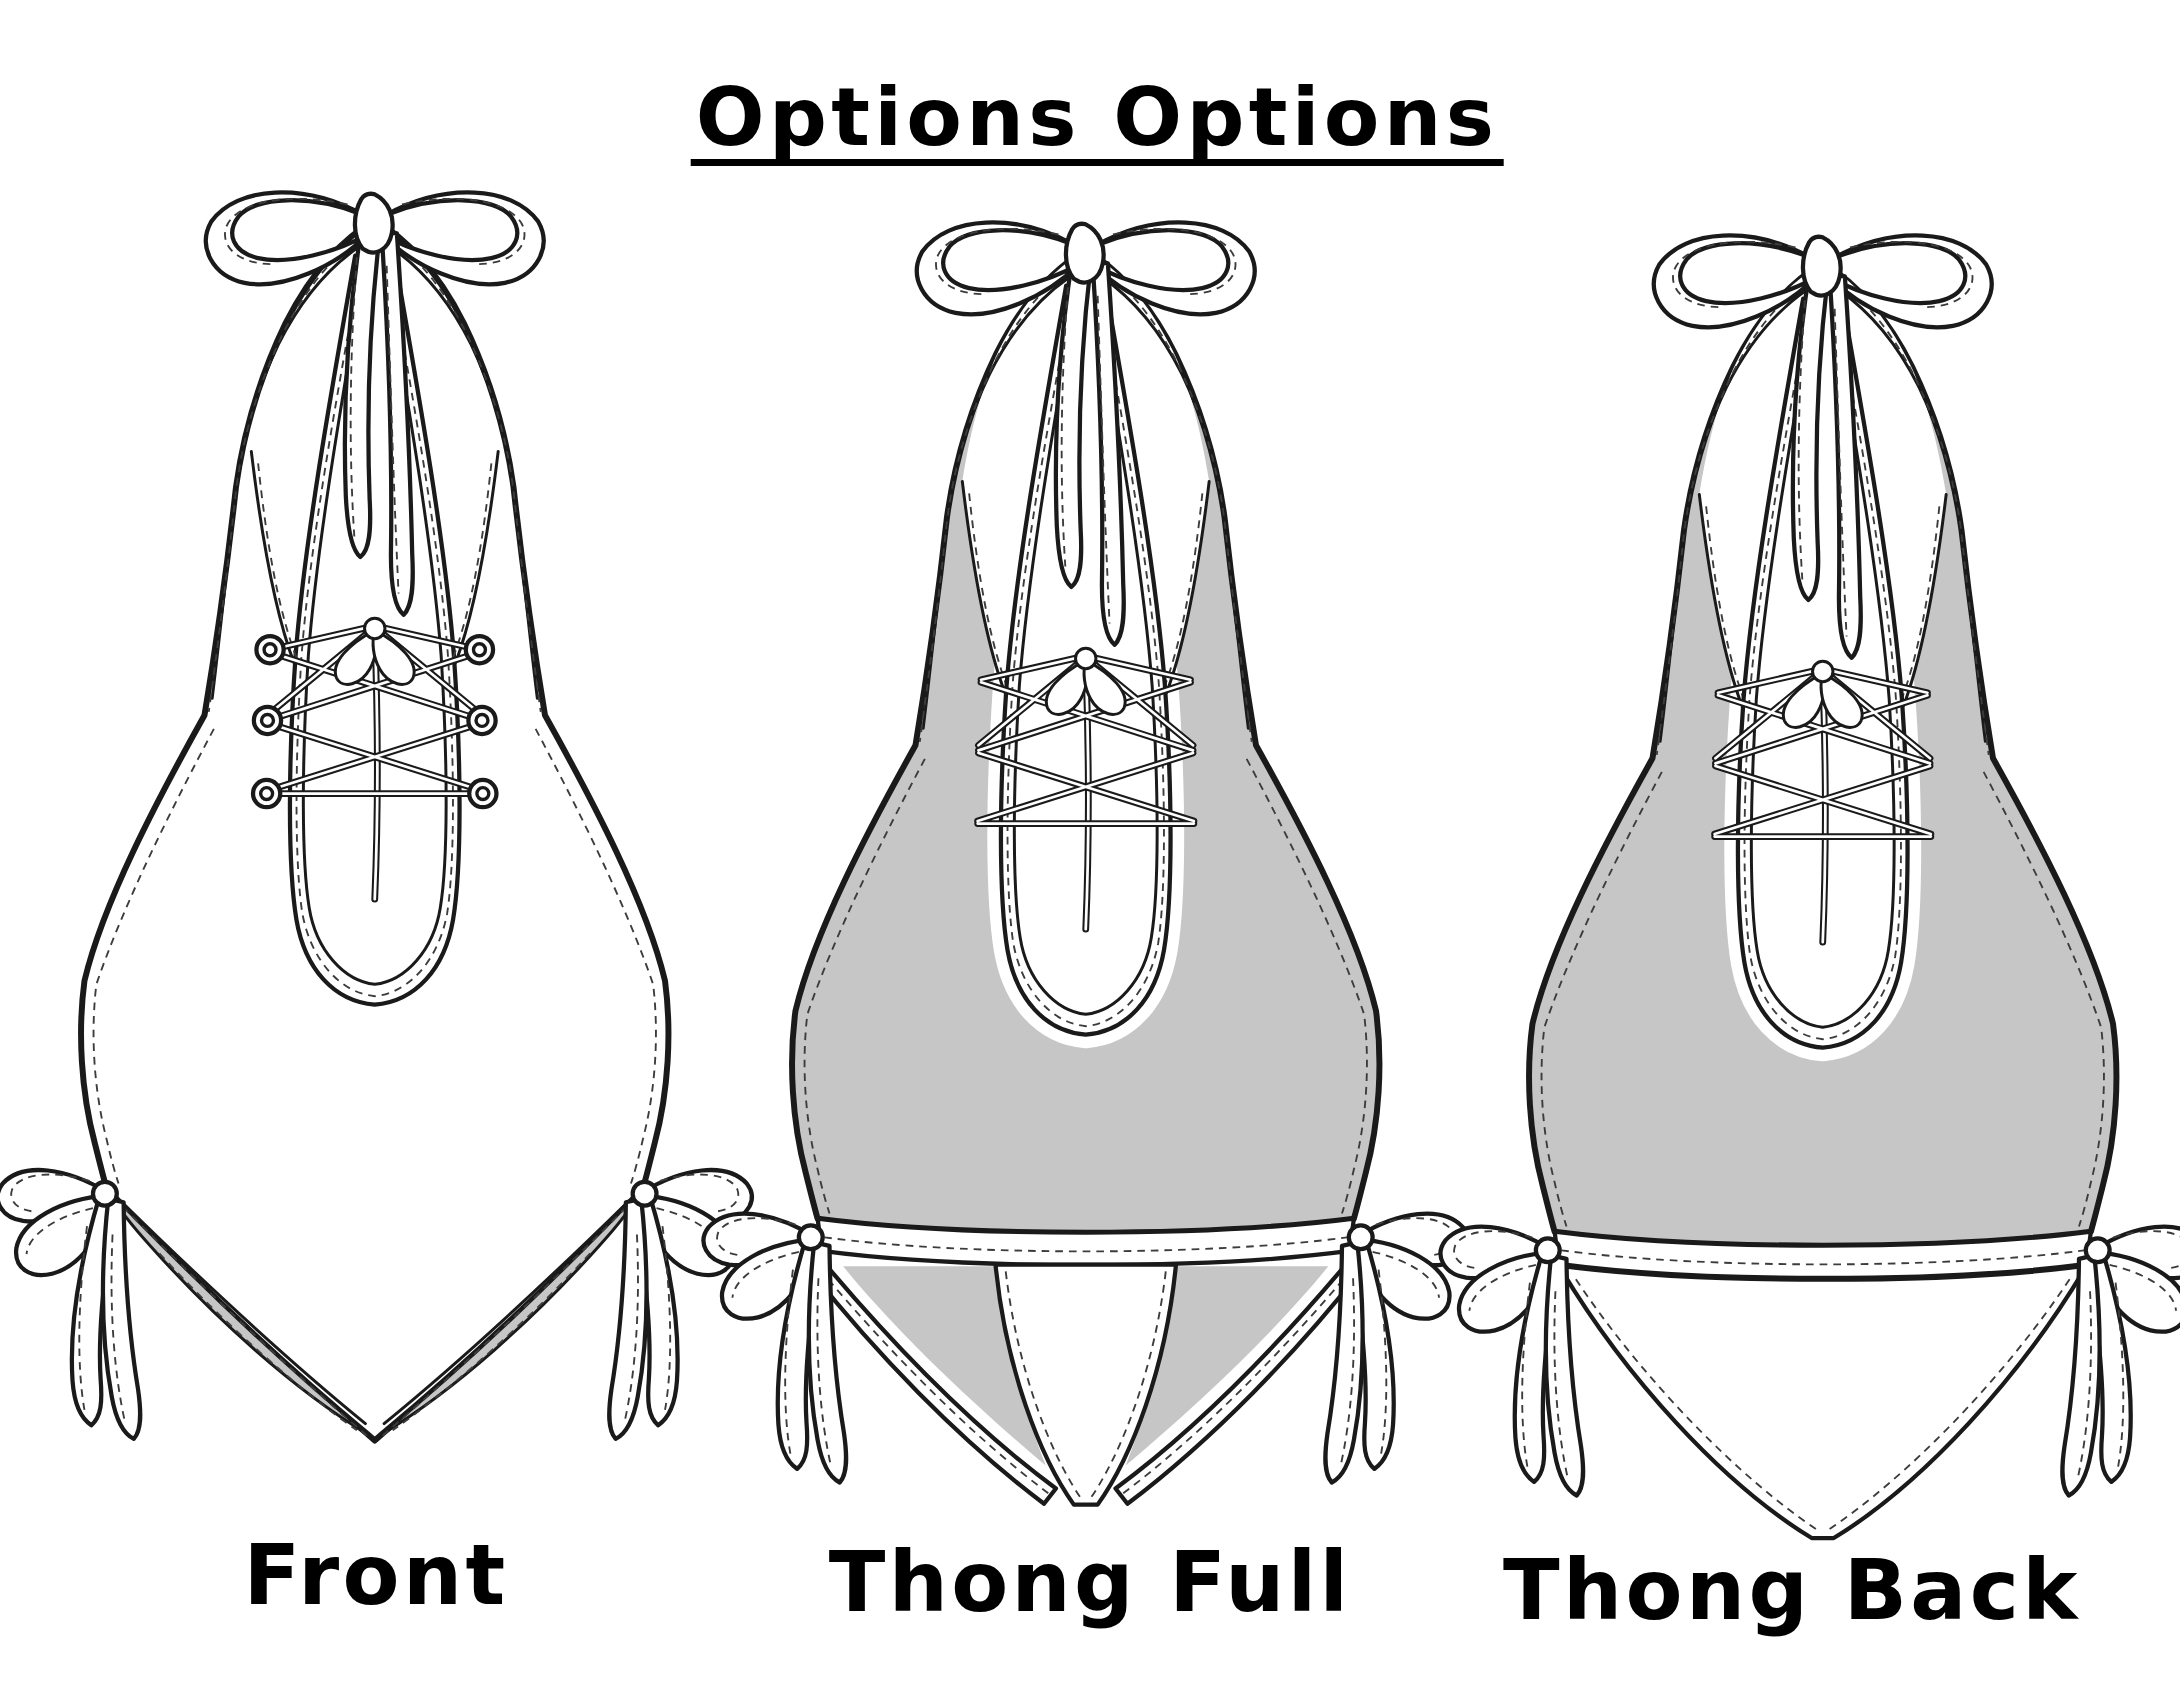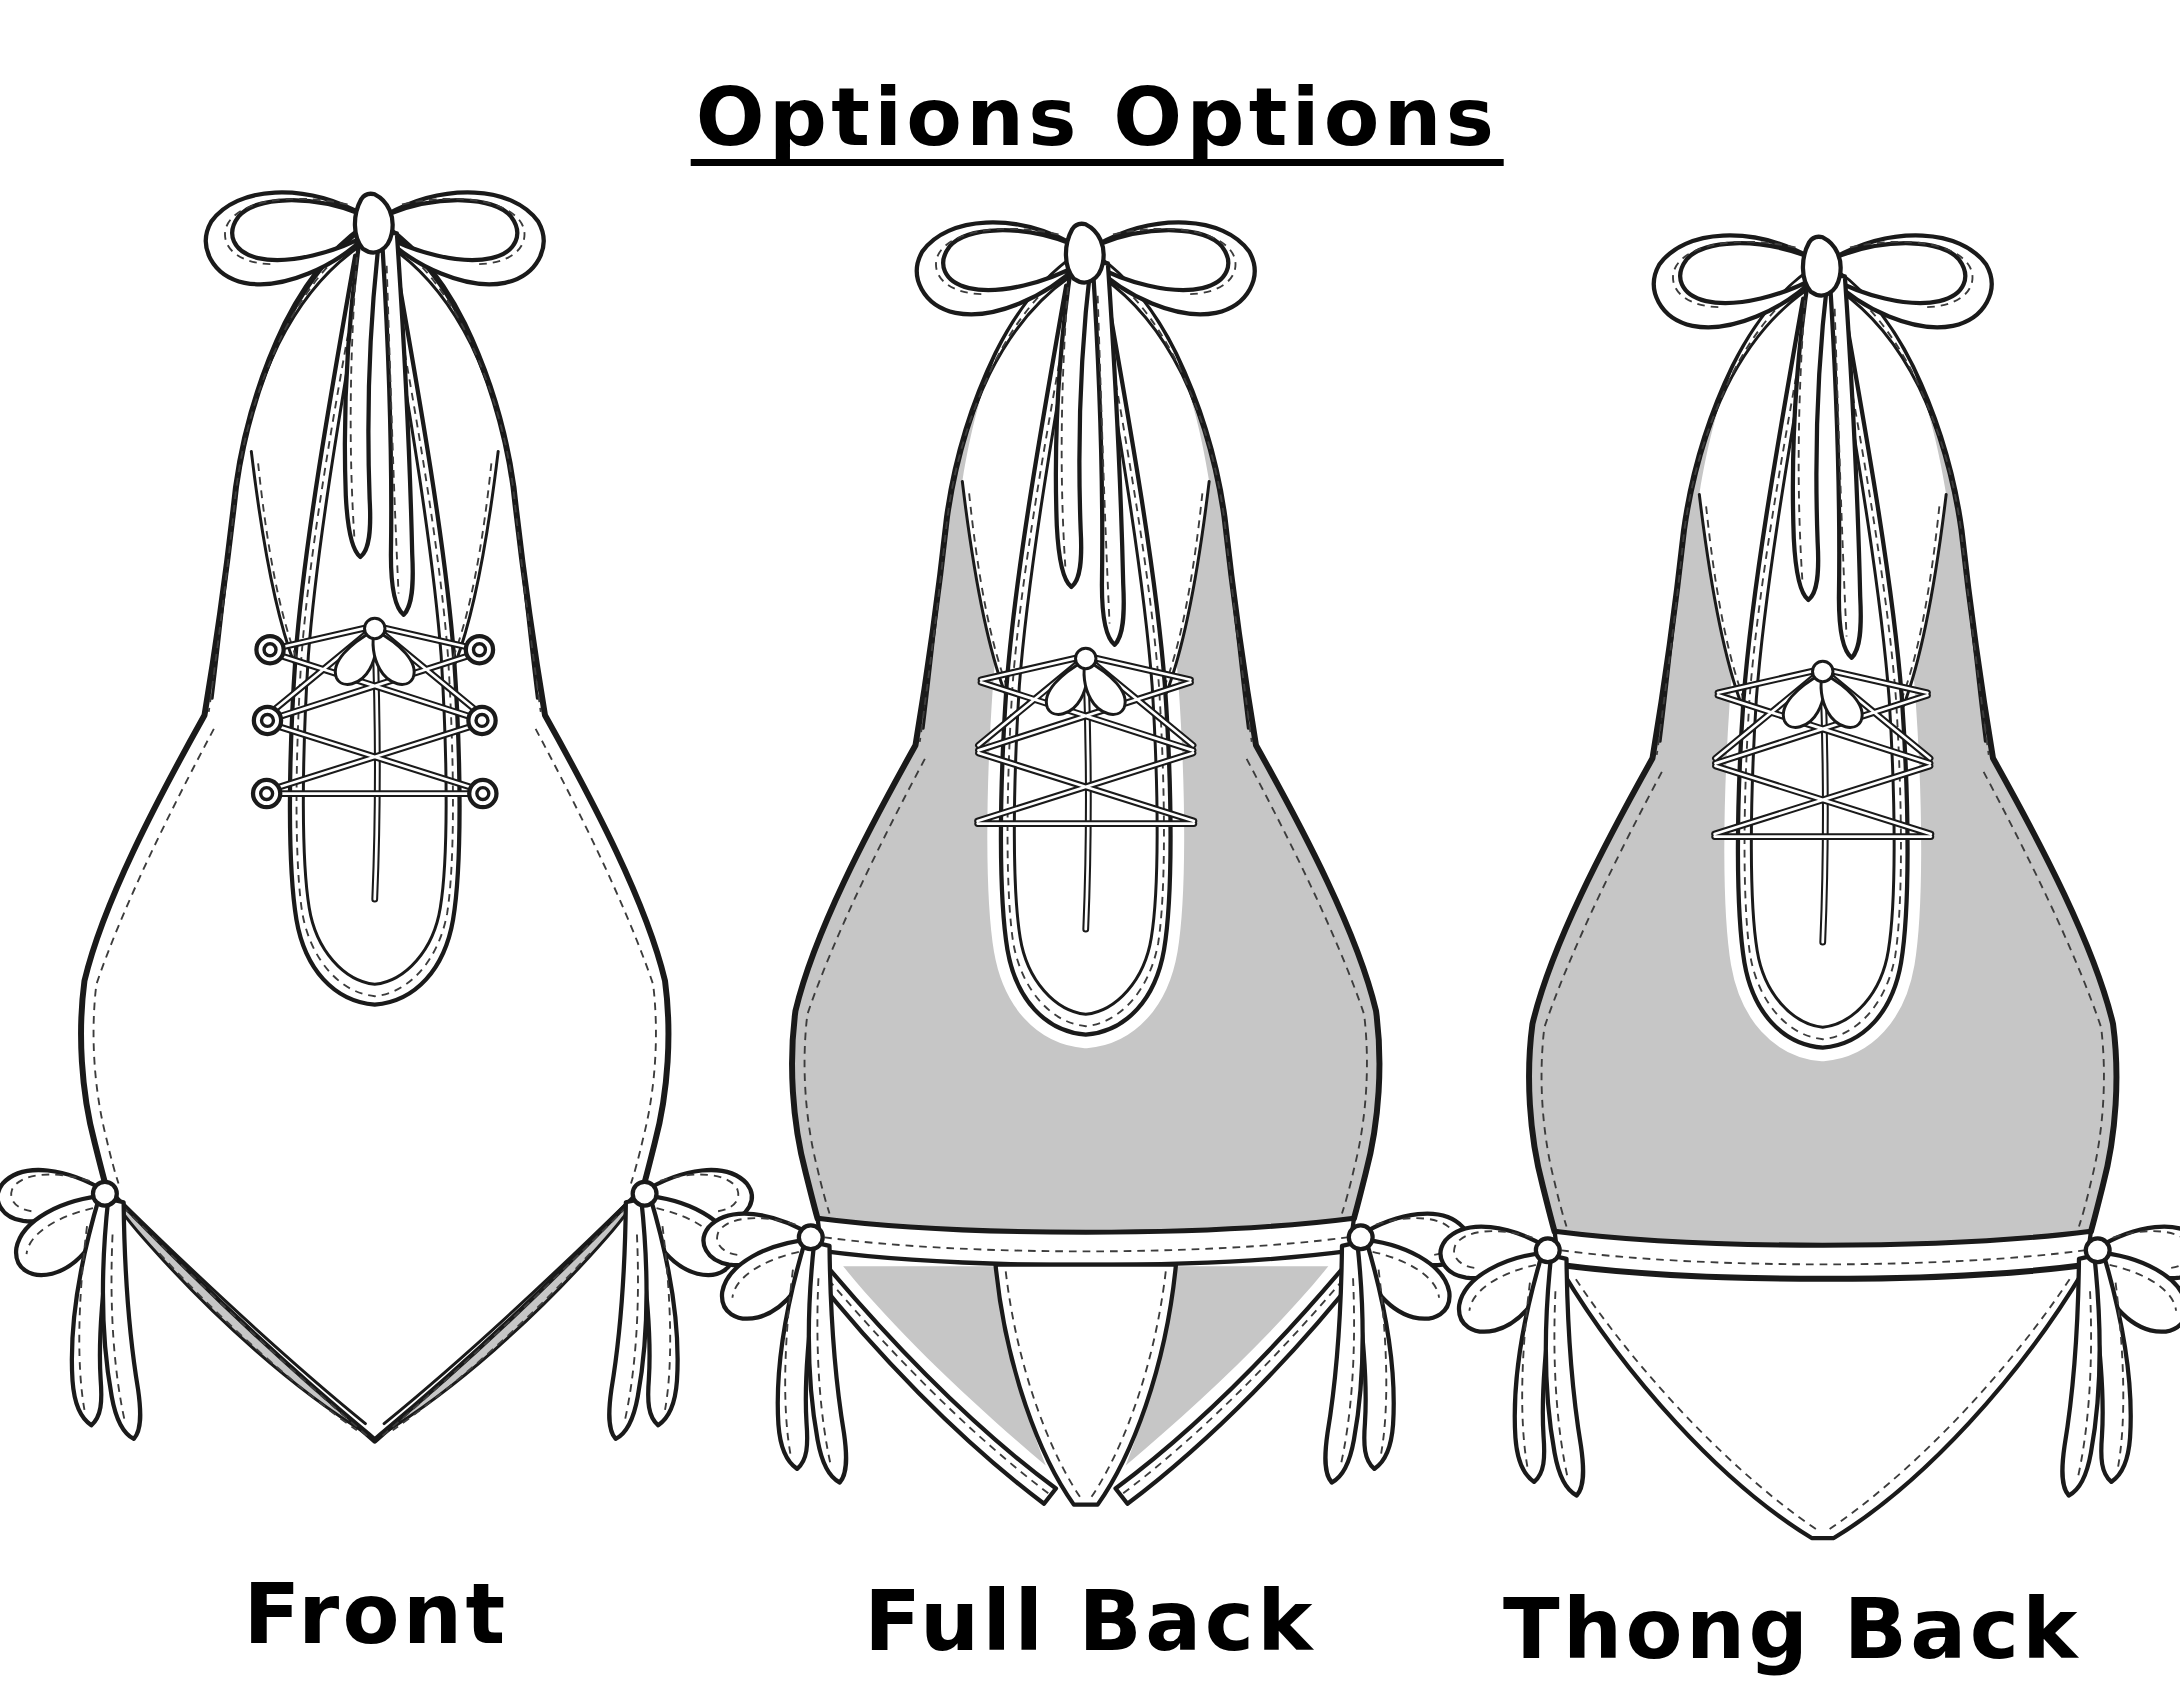--- a/index.html
+++ b/index.html
@@ -5,21 +5,21 @@
   :root{
     --line:#1a1a1a; --shade:#c6c6c6; --fabric:#ffffff; --stitch:#3c3c3c; --text:#000000;
   }
   html,body{margin:0;padding:0;background:#fff;}
   .canvas{position:relative;width:2181px;height:1708px;background:var(--fabric,#fff);overflow:hidden;
           font-family:"DejaVu Sans","Liberation Sans",sans-serif;}
   .title{position:absolute;top:77px;left:1097px;transform:translateX(-50%);
          font-size:81px;font-weight:bold;letter-spacing:4.3px;color:var(--text,#000);
          border-bottom:7.7px solid var(--text,#000);padding:0 5.1px 0.9px 5.1px;line-height:1;white-space:nowrap;}
   .caption{position:absolute;transform:translateX(-50%);font-size:83px;font-weight:bold;
-           letter-spacing:3.4px;color:var(--text,#000);line-height:1;white-space:nowrap;margin-top:39px;}
+           letter-spacing:3.4px;color:var(--text,#000);line-height:1;white-space:nowrap;}
   .cap-front{left:376px;top:1534px;}
   .cap-thong{left:1090px;top:1541px;}
   .cap-full{left:1792px;top:1549px;}
   .fig{position:absolute;}
   .fig-front{left:47px;top:170px;}
   .fig-thong{left:758px;top:200px;}
   .fig-full{left:1495px;top:213px;}
   svg{overflow:visible;display:block;}
   .ol  {fill:none;stroke:var(--line,#1a1a1a);stroke-width:7;stroke-linecap:round;stroke-linejoin:round;}
   .ol5 {fill:none;stroke:var(--line,#1a1a1a);stroke-width:5;stroke-linecap:round;stroke-linejoin:round;}
@@ -222,17 +222,17 @@
         <use href="#laces"></use>
         <use href="#lace-knot" transform="translate(385,538)"></use>
       </g>
       <use href="#bow-top" transform="translate(385,62)"></use>
       <use href="#hip-bow" transform="translate(64,1216)"></use>
       <use href="#hip-bow" transform="translate(706,1216) scale(-1,1)"></use>
     </svg>
   </div>
 
   <div class="caption cap-front">Front</div>
-  <div class="caption cap-thong">Full Back</div>
+  <div class="caption cap-thong">Thong Full</div>
   <div class="caption cap-full">Thong Back</div>
 
 </div>
 
 
 </body></html>

